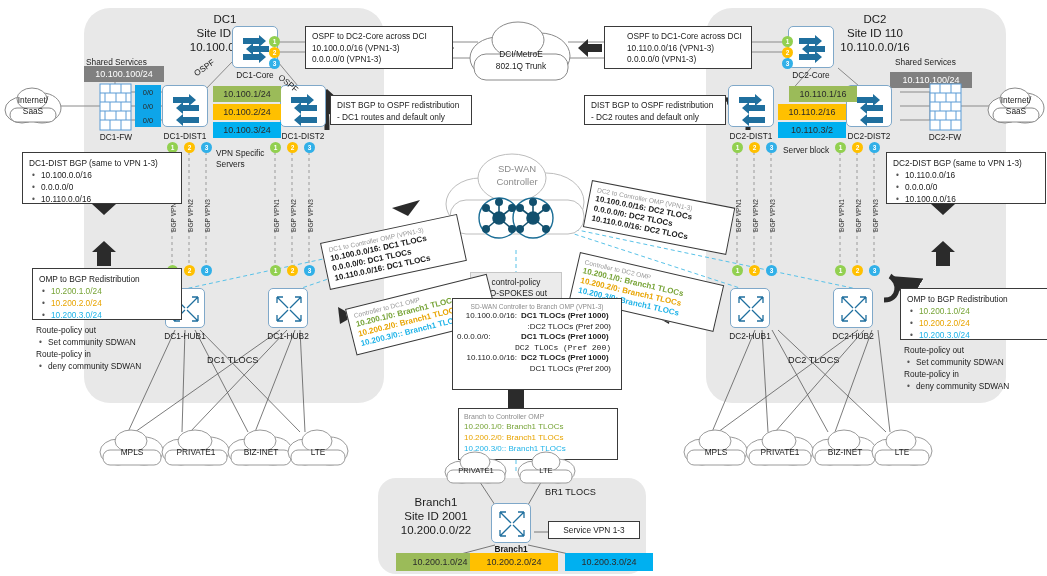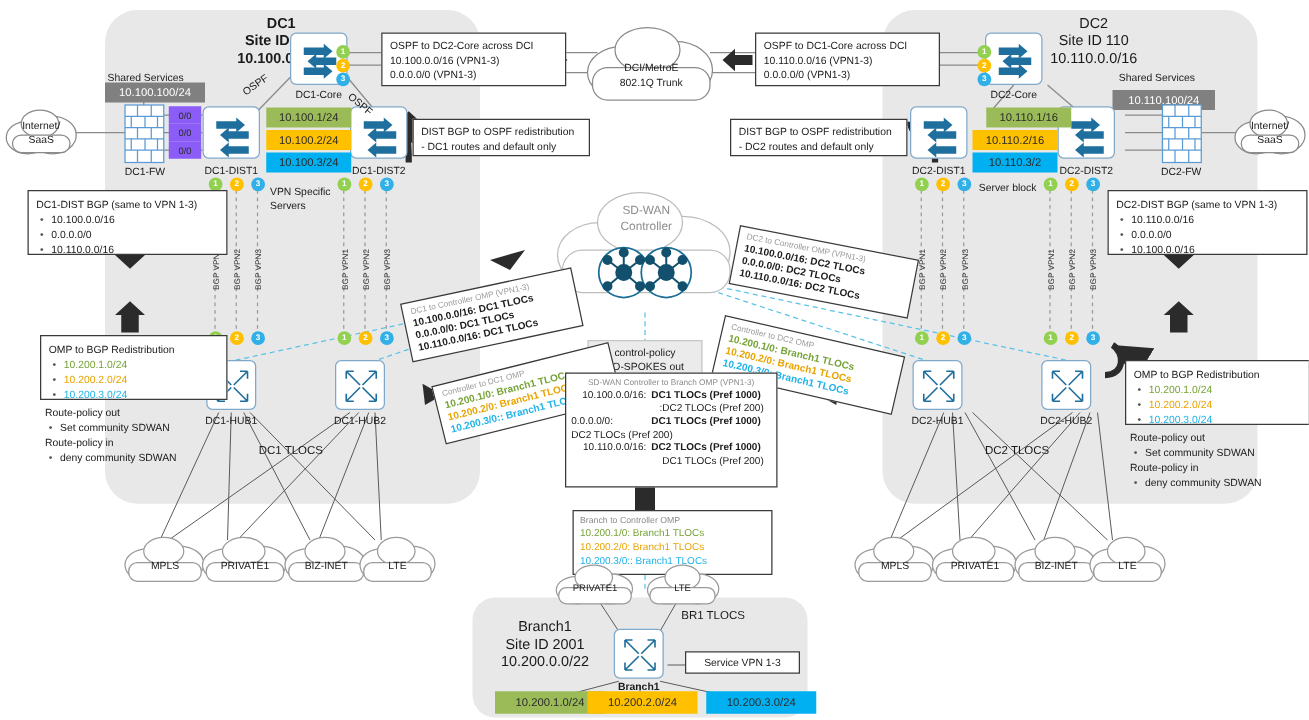--- a/index.html
+++ b/index.html
@@ -12,21 +12,21 @@
   .box .t{font-size:8.3px;line-height:11.5px;padding:4px 6px;white-space:pre-line;}
   .ttl{position:absolute;text-align:center;font-size:11.5px;line-height:14px;}
   .lbl{position:absolute;font-size:8.3px;line-height:10px;white-space:nowrap;}
   .lbl9{position:absolute;font-size:9.2px;line-height:11px;white-space:nowrap;}
   .chip{position:absolute;box-sizing:border-box;display:flex;align-items:center;
         justify-content:center;font-size:9px;color:#2b2b2b;}
   .green{background:#9bbb59;}
   .amber{background:#ffc000;}
   .cyan{background:#00b0f0;}
   .grey{background:#808080;color:#fff;font-size:9px;}
-  .small{background:#8b5cf6;font-size:7.5px;}
+  .small{background:#0ea5e9;font-size:7.5px;}
   svg{position:absolute;left:0;top:0;overflow:visible;}
   .rot{position:absolute;transform-origin:left top;}
   .rbox{background:#fff;border:1px solid #3a3a3a;padding:4px 6px;box-sizing:border-box;}
   .rbox .h{font-size:6.6px;color:#9a9a9a;line-height:8px;white-space:nowrap;}
   .rbox .r{font-size:8px;line-height:10px;white-space:nowrap;font-weight:bold;}
   .g1{color:#76a336;} .g2{color:#e8a400;} .g3{color:#1fb3e8;}
   .node{position:absolute;width:46px;height:42px;background:#fff;border:1.4px solid #7fa8c9;
         border-radius:5px;box-sizing:border-box;}
   .node.sq{width:40px;height:40px;}
   .nlbl{position:absolute;font-size:8.3px;text-align:center;white-space:nowrap;}
@@ -162,21 +162,21 @@
   </g>
 
   <g fill="none" stroke="#2b2b2b" stroke-width="5">
     <path d="M327,130 C327,112 327,104 317,100" marker-end="url(#ah)"></path>
     <path d="M748,130 C748,112 748,104 758,100" marker-end="url(#ah)"></path>
     <path d="M166,300 C150,300 150,282 160,276" marker-end="url(#ah)"></path>
     <path d="M884,300 C900,300 900,282 890,276" marker-end="url(#ah)"></path>
   </g>
 </svg>
 
-<div class="ttl" style="left:140px;top:12px;width:170px;font-weight:bold;">
+<div class="ttl" style="left:140px;top:12px;width:170px;">
   <div>DC1</div>
   <div>Site ID 100</div>
   <div>10.100.0.0/16</div>
 </div>
 <div class="lbl" style="left:86px;top:57px;">Shared Services</div>
 <div class="chip grey" style="left:84px;top:66px;width:80px;height:16px;">10.100.100/24</div>
 
 <div class="cloud" style="left:2px;top:84px;width:62px;height:44px;">
   <svg width="62" height="44">
       <g fill="#fff" stroke="#8a8a8a" stroke-width="1">
@@ -350,21 +350,21 @@
   </g>
     </svg>
   <div class="ct" style="top:19px;">LTE</div>
 </div>
 
 <div class="box" style="left:305px;top:26px;width:148px;height:43px;">
   <div class="t">OSPF to DC2-Core across DCI
 10.100.0.0/16 (VPN1-3)
 0.0.0.0/0 (VPN1-3)</div>
 </div>
-<div class="box" style="left:604px;top:26px;width:148px;height:43px;">
+<div class="box" style="left:604px;top:26px;width:148px;height:43px;padding-left:16px;">
   <div class="t">OSPF to DC1-Core across DCI
 10.110.0.0/16 (VPN1-3)
 0.0.0.0/0 (VPN1-3)</div>
 </div>
 <div class="cloud" style="left:466px;top:16px;width:110px;height:72px;">
   <svg width="110" height="72">
       <g fill="#fff" stroke="#8a8a8a" stroke-width="1">
     <ellipse cx="32" cy="42" rx="28" ry="21"></ellipse>
         <ellipse cx="74" cy="40" rx="30" ry="23"></ellipse>
     <ellipse cx="52" cy="24" rx="26" ry="18"></ellipse>
@@ -691,21 +691,21 @@
     <div style="font-size:8px;line-height:10.5px;">
       <div style="display:flex;">
           <span style="width:60px;text-align:right;">10.100.0.0/16:</span>
         <span style="font-weight:bold;padding-left:4px;">DC1 TLOCs (Pref 1000)</span>
         </div>
       <div style="text-align:right;padding-right:6px;">:DC2 TLOCs (Pref 200)</div>
       <div style="display:flex;">
           <span style="width:60px;">0.0.0.0/0:</span>
         <span style="font-weight:bold;padding-left:4px;">DC1 TLOCs (Pref 1000)</span>
         </div>
-      <div style="text-align:left;padding-right:6px;">DC2 TLOCs (Pref 200)</div>
+      <div style="text-align:right;padding-right:6px;font-family:Liberation Mono, monospace;">DC2 TLOCs (Pref 200)</div>
       <div style="display:flex;">
           <span style="width:60px;text-align:right;">10.110.0.0/16:</span>
         <span style="font-weight:bold;padding-left:4px;">DC2 TLOCs (Pref 1000)</span>
         </div>
       <div style="text-align:right;padding-right:6px;">DC1 TLOCs (Pref 200)</div>
     </div>
   </div>
 </div>
 
 <div class="box" style="left:458px;top:408px;width:160px;height:52px;">

